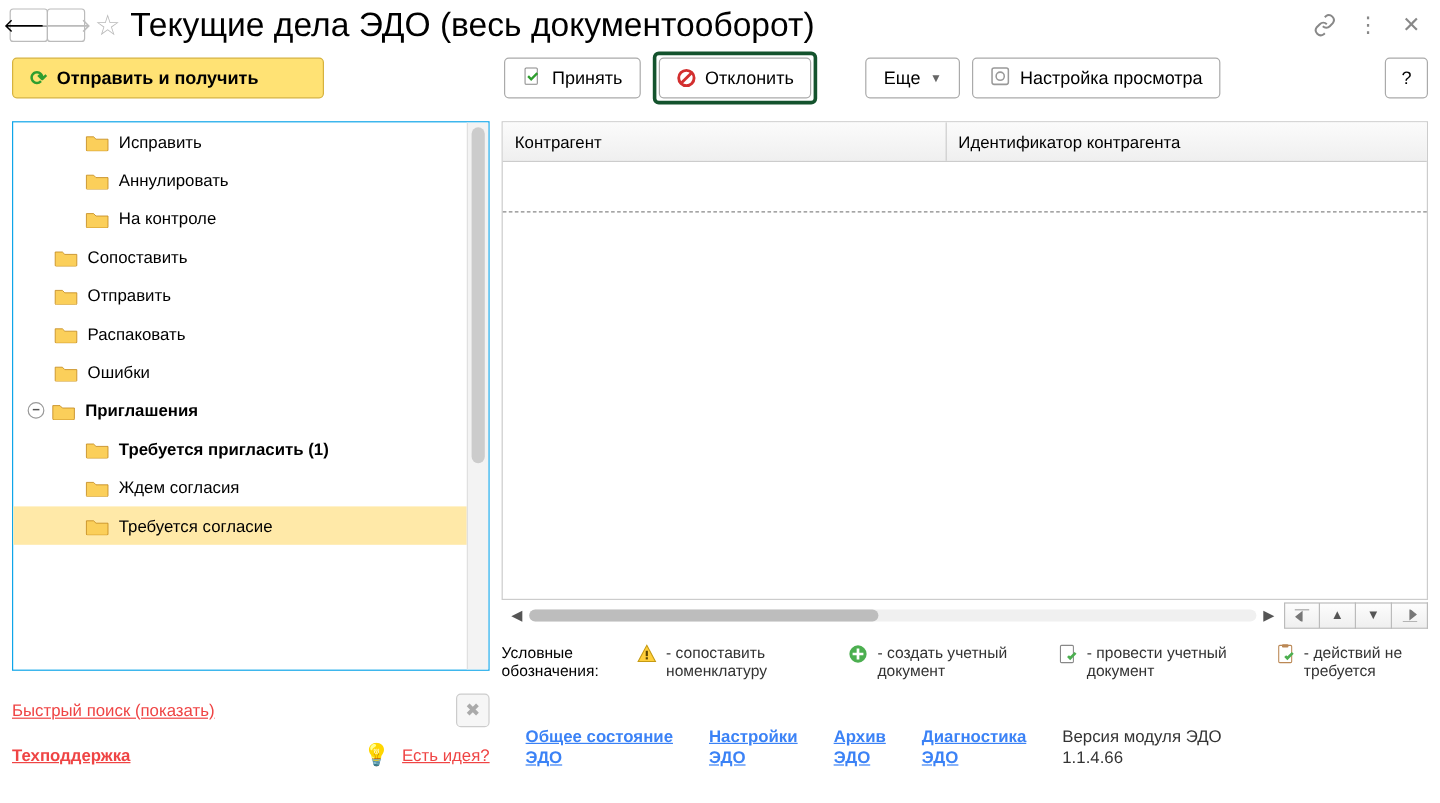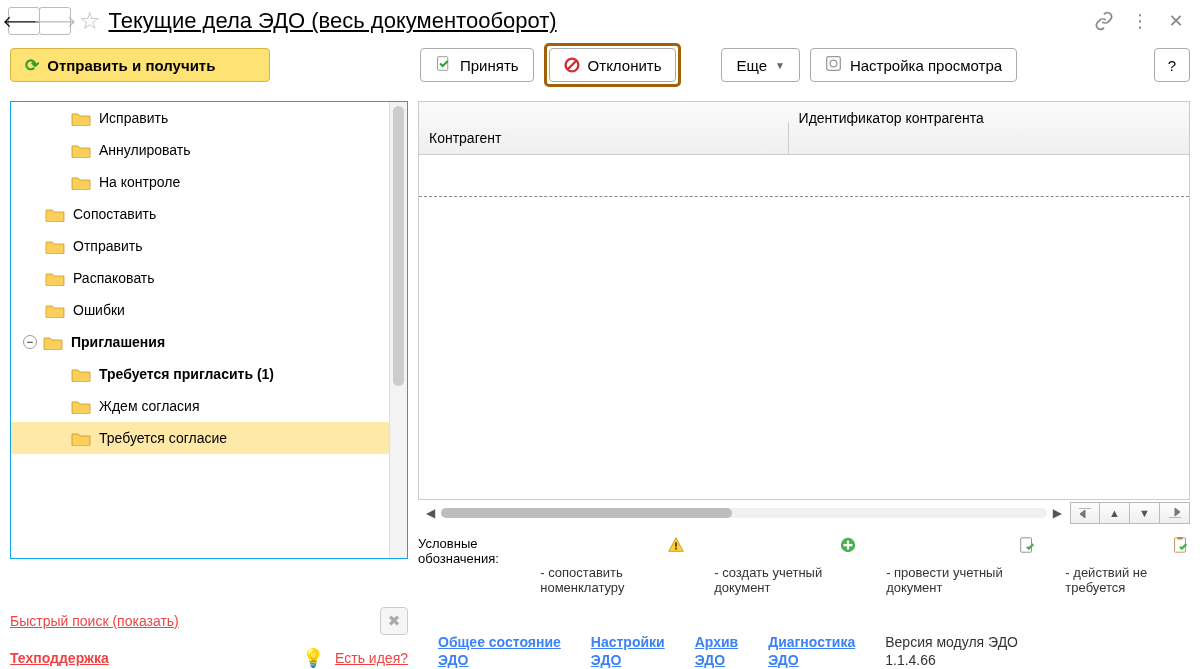--- a/index.html
+++ b/index.html
@@ -25,21 +25,21 @@
     background: #fff;
     cursor: pointer;
     display: inline-flex;
     align-items: center;
     justify-content: center;
     font-size: 16px;
     border-radius: 3px;
   }
   .nav-btn + .nav-btn { margin-left: -1px; }
   .star { margin: 0 8px; color: #bbb; font-size: 24px; }
-  .title { font-size: 22px; flex: 1; text-decoration: underline; }
+  .title { font-size: 28px; flex: 1; }
   .hdr-icon {
     width: 28px; height: 28px;
     display: inline-flex; align-items: center; justify-content: center;
     font-size: 18px; color: #888; cursor: pointer; margin-left: 8px;
   }
 
   .toolbar {
     display: flex;
     align-items: center;
     padding: 1px 10px 14px 10px;
@@ -58,21 +58,21 @@
     height: 34px;
   }
   .btn-primary {
     background: #ffe274;
     border: 1px solid #d6b23e;
     font-weight: bold;
     padding: 6px 30px 6px 14px;
   }
   .btn-wide { min-width: 260px; }
   .highlight-wrap {
-    border: 3px solid #a16207;
+    border: 3px solid #14532d;
     padding: 2px;
     border-radius: 5px;
   }
   .spacer { width: 130px; }
 
   .main {
     display: flex;
     padding: 0 10px;
     gap: 10px;
   }
@@ -129,21 +129,21 @@
   }
   .grid-head {
     display: flex;
     border-bottom: 1px solid #ccc;
     background: linear-gradient(#fbfbfb, #efefef);
   }
   .grid-col {
     padding: 8px 10px;
     border-right: 1px solid #ccc;
   }
-  .grid-col:first-child { width: 48%; margin-top: 20px; }
+  .grid-col:first-child { width: 48%; }
   .grid-col:last-child { flex: 1; border-right: none; }
   .grid-body { flex: 1; }
   .grid-row-dotted {
     height: 42px;
     border-bottom: 1px dashed #888;
   }
   .grid-foot {
     display: flex; align-items: center;
     padding: 0 0 0 8px;
     height: 26px;
@@ -165,21 +165,21 @@
   }
   .nav-ctrl-btn + .nav-ctrl-btn { border-left: none; }
 
   .legend {
     display: flex;
     padding: 10px 0 4px 0;
     font-size: 13px;
     gap: 28px;
   }
   .legend-label { width: 110px; }
-  .legend-item { display: flex; gap: 6px; align-items: flex-end; flex-direction: column; }
+  .legend-item { display: flex; gap: 6px; align-items: flex-start; }
   .legend-item .ico { width: 20px; flex-shrink: 0; text-align:center; font-size:17px; }
   .legend-item .txt { color: #333; }
 
   .footer {
     display: flex;
     align-items: flex-end;
     padding: 8px 10px 4px 10px;
     gap: 30px;
   }
   .left-links {

